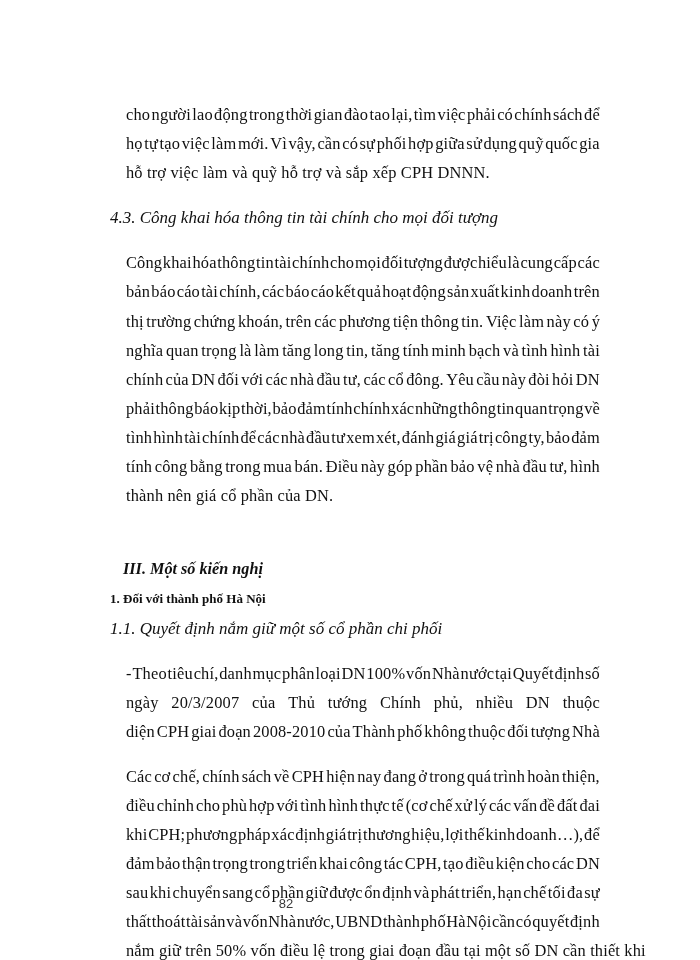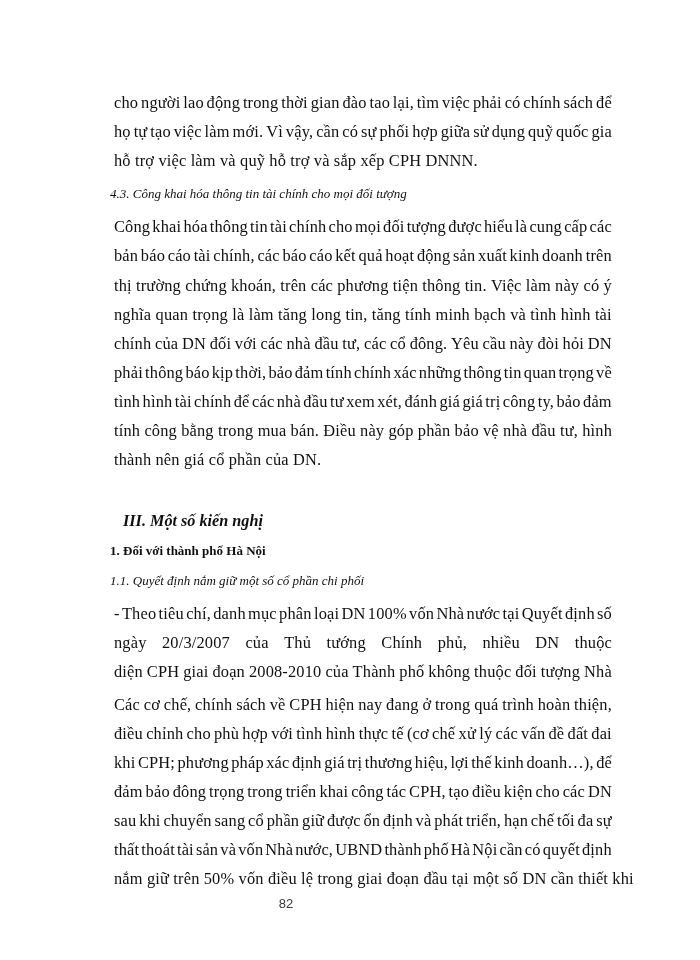--- a/index.html
+++ b/index.html
@@ -25,21 +25,21 @@
 
   .text-column {
     position: absolute;
     left: 110px;
     top: 84px;
     width: 506px;
   }
 
   
   .para {
-    margin: 4px;
+    margin: 16px;
     padding: 0;
   }
 
   .line {
     display: block;
     font-size: 16.4px;
     line-height: 29.1px;
     letter-spacing: 0.01em;
     white-space: nowrap;
     text-align: left;
@@ -50,21 +50,21 @@
     display: flex;
     justify-content: space-between;
     white-space: normal;
   }
   .line.justify > span {
     white-space: pre;
   }
 
   .heading-italic {
     font-style: italic;
-    font-size: 13px;
+    font-size: 17px;
     line-height: 29.1px;
     white-space: nowrap;
   }
 
   .heading-bold-italic {
     font-weight: bold;
     font-style: italic;
     font-size: 16.2px;
     line-height: 29.1px;
     white-space: nowrap;
@@ -403,21 +403,21 @@
           <span>hiệu,</span>
           <span>lợi</span>
           <span>thế</span>
           <span>kinh</span>
           <span>doanh…),</span>
           <span>để</span>
         </div>
         <div class="line justify">
           <span>đảm</span>
           <span>bảo</span>
-          <span>đông</span>
+          <span>thận</span>
           <span>trọng</span>
           <span>trong</span>
           <span>triển</span>
           <span>khai</span>
           <span>công</span>
           <span>tác</span>
           <span>CPH,</span>
           <span>tạo</span>
           <span>điều</span>
           <span>kiện</span>

